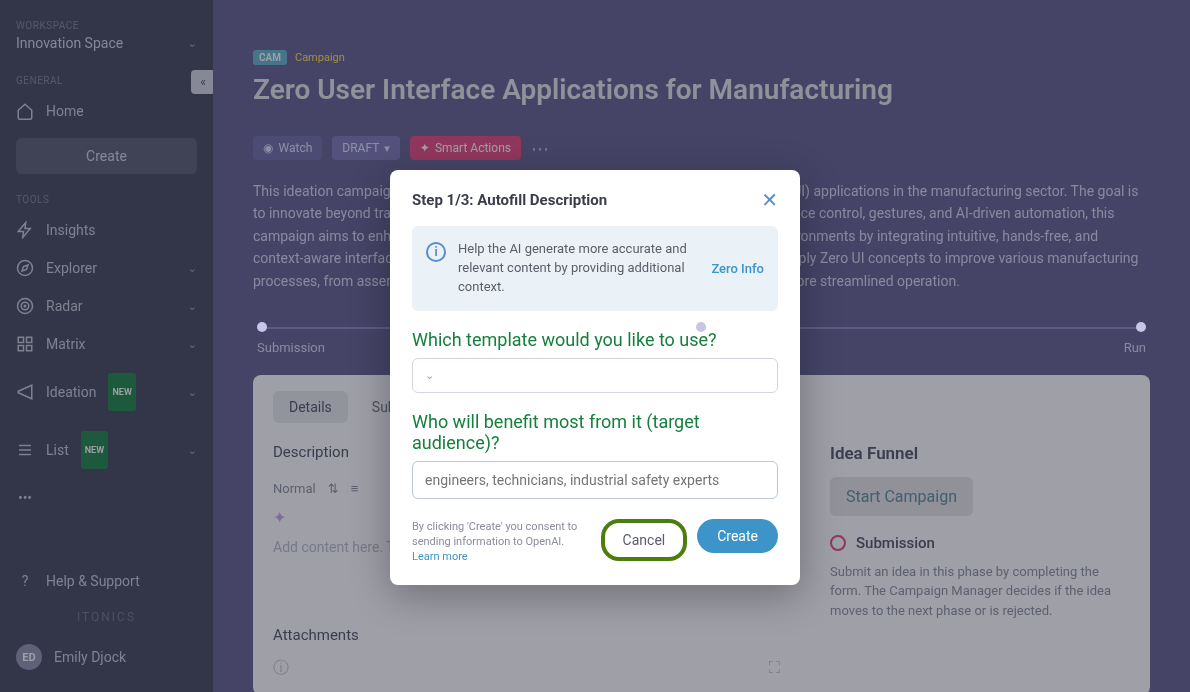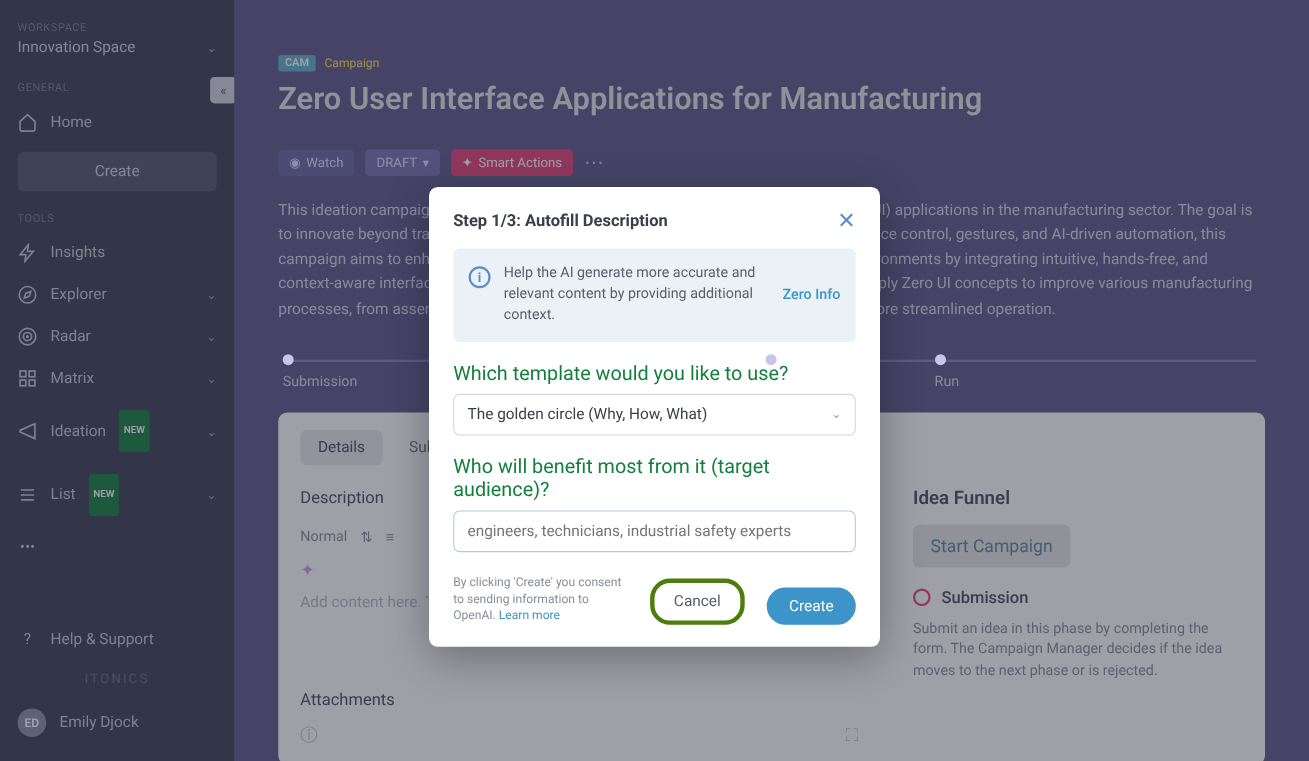--- a/index.html
+++ b/index.html
@@ -27,21 +27,21 @@
 .watch-pill{background:#6866a0;color:#e0deff;font-size:12px;padding:5px 10px;border-radius:4px;display:inline-flex;align-items:center;gap:5px}
 .draft-pill{background:#7874b3;color:#e0deff;font-size:12px;padding:5px 10px;border-radius:4px;display:inline-flex;align-items:center;gap:5px}
 .smart-pill{background:#e8427a;color:#fff;font-size:12px;padding:5px 10px;border-radius:4px;display:inline-flex;align-items:center;gap:5px}
 .more-dots{color:#c9c5e8;font-size:18px;cursor:pointer}
 .description-text{color:#d9d6f0;font-size:14px;line-height:1.6;margin-bottom:30px}
 .phase-bar{display:flex;align-items:center;margin-bottom:20px;position:relative;padding:0 4px}
 .phase-track{position:absolute;top:5px;left:8px;right:8px;height:2px;background:#8a86c2}
 .phase-point{width:10px;height:10px;border-radius:50%;background:#c9c5e8;position:relative;z-index:1}
 .phase-seg{flex:1;display:flex;flex-direction:column;align-items:flex-start}
 .phase-seg.mid{align-items:center}
-.phase-seg.last{align-items:flex-start}
+.phase-seg.last{align-items:flex-end}
 .phase-label{color:#d9d6f0;font-size:13px;margin-top:8px}
 .content-card{background:#fff;border-radius:8px;padding:0;height:320px;overflow:hidden}
 .tabs{display:flex;padding:16px 20px 0;gap:8px}
 .tab{padding:8px 16px;border-radius:6px;font-size:14px;color:#6b6e7a;cursor:pointer}
 .tab.active{background:#e8e9ed;color:#4a4d5e}
 .card-body{display:flex;padding:20px}
 .card-left{flex:1;padding-right:30px}
 .card-right{width:320px;padding-left:20px}
 .section-heading{font-size:15px;color:#4a4d5e;margin-bottom:12px}
 .editor-toolbar{display:flex;align-items:center;gap:12px;padding:8px 0;color:#8a8d9a;font-size:13px}
@@ -57,21 +57,21 @@
 .modal-header{display:flex;justify-content:space-between;align-items:center;margin-bottom:16px}
 .modal-title{font-size:15px;color:#3a3d4a;font-weight:700}
 .close-x{color:#5a8dc9;cursor:pointer;font-size:20px;line-height:1}
 .info-box{background:#eaf2f7;border-radius:6px;padding:14px;display:flex;gap:12px;margin-bottom:18px}
 .info-icon{width:20px;height:20px;border:2px solid #5a8dc9;border-radius:50%;display:flex;align-items:center;justify-content:center;color:#5a8dc9;font-size:12px;font-weight:bold;flex-shrink:0;margin-top:2px}
 .info-text{font-size:13px;color:#5a5d6a;line-height:1.45;flex:1}
 .more-info-link{color:#3d94c9;font-size:13px;font-weight:500;cursor:pointer;align-self:center;white-space:nowrap}
 .field-label{font-size:18px;color:#15803d;margin-bottom:8px}
 .select-box{width:100%;border:1px solid #d4d6de;border-radius:6px;padding:10px 12px;font-size:14px;color:#3a3d4a;display:flex;justify-content:space-between;align-items:center;cursor:pointer;margin-bottom:18px}
 .text-input{width:100%;border:1px solid #b8c6e0;border-radius:6px;padding:10px 12px;font-size:14px;color:#3a3d4a;outline:none;margin-bottom:20px}
-.modal-footer{display:flex;align-items:flex-end;gap:20px}
+.modal-footer{display:flex;align-items:flex-start;gap:10px}
 .consent-text{font-size:11px;color:#8a8d9a;line-height:1.4;flex:1}
 .learn-link{color:#3d94c9}
 .cancel-btn{background:#fff;border:4px solid #4d7c0f;color:#5a5d6a;padding:9px 18px;border-radius:18px;font-size:14px;cursor:pointer}
 .create-modal-btn{background:#3d94c9;border:none;color:#fff;padding:9px 20px;border-radius:18px;font-size:14px;cursor:pointer}
 .chevron{font-size:11px;color:#9a9db0}
 svg{width:100%;height:100%}
 </style>
 </head>
 <body>
 
@@ -276,21 +276,20 @@
       <div class="modal-title">Step 1/3: Autofill Description</div>
       <div class="close-x">✕</div>
     </div>
     <div class="info-box">
       <div class="info-icon">i</div>
       <div class="info-text">Help the AI generate more accurate and relevant content by providing additional context.</div>
       <div class="more-info-link">Zero Info</div>
     </div>
     <div class="field-label">Which template would you like to use?</div>
     <div class="select-box">
-      <span>The golden circle (Why, How, What)</span>
       <span class="chevron">⌄</span>
     </div>
     <div class="field-label">Who will benefit most from it (target audience)?</div>
     <input class="text-input" type="text" placeholder="engineers, technicians, industrial safety experts" style="">
     <div class="modal-footer">
       <div class="consent-text">
         <span>By clicking 'Create' you consent to sending information to OpenAI. </span><span class="learn-link">Learn more</span>
       </div>
       <button class="cancel-btn">Cancel</button>
       <button class="create-modal-btn">Create</button>

